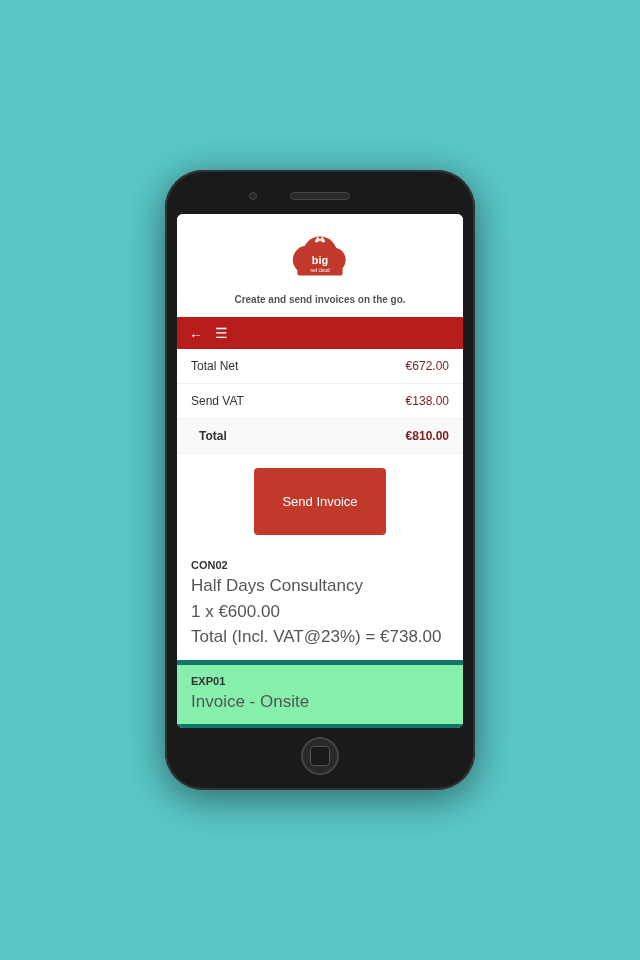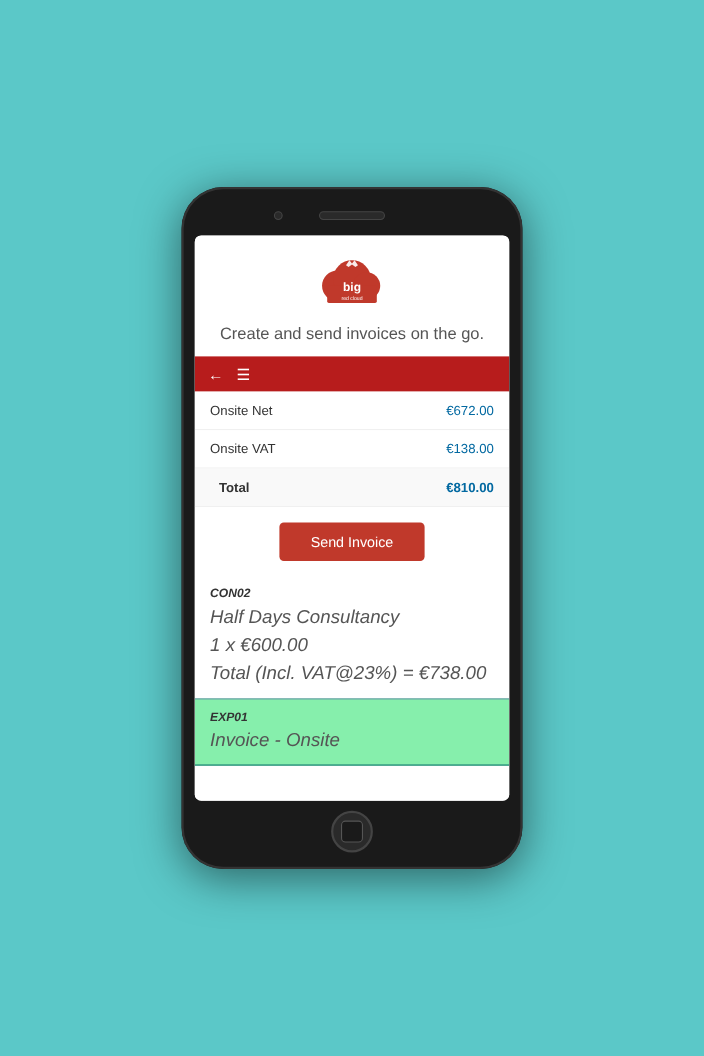--- a/index.html
+++ b/index.html
@@ -110,24 +110,25 @@
       align-items: center;
     }
 
     .logo-cloud {
       width: 70px;
       height: 55px;
       margin-bottom: 8px;
     }
 
     .tagline {
-      font-size: 15px;
+      font-size: 10px;
       color: #555;
       text-align: center;
       line-height: 1.4;
+      font-weight: bold;
     }
 
     .nav-bar {
       background: #b71c1c;
       padding: 8px 12px;
       display: flex;
       align-items: center;
       gap: 12px;
       flex-shrink: 0;
     }
@@ -152,52 +153,51 @@
       font-size: 12px;
       color: #333;
     }
 
     .summary-row.total-row {
       background: #f9f9f9;
       padding-left: 22px;
     }
 
     .summary-row .amount {
-      color: #0369a1;
+      color: #7f1d1d;
       font-weight: 400;
     }
 
     .summary-row.total-row .label,
     .summary-row.total-row .amount {
       font-weight: 600;
     }
 
     .send-btn-container {
       display: flex;
       justify-content: center;
       padding: 14px;
       background: white;
     }
 
     .send-invoice-btn {
       background: #c0392b;
       color: white;
       border: none;
       border-radius: 4px;
-      padding: 10px 28px;
+      padding: 26px 28px;
       font-size: 13px;
       cursor: pointer;
       font-weight: 500;
     }
 
     .line-item {
       padding: 10px 14px;
-      border-bottom: 1px solid #0f766e;
-      background: white;
-      font-style: italic;
+      border-bottom: 5px solid #0f766e;
+      background: white;
     }
 
     .line-item-code {
       font-size: 11px;
       color: #333;
       font-weight: 600;
       margin-bottom: 2px;
     }
 
     .line-item-desc {
@@ -243,26 +243,26 @@
       </div>
 
       <div class="nav-bar">
         <span class="nav-icon">←</span>
         <span class="nav-icon">☰</span>
       </div>
 
       <div class="invoice-content">
 
         <div class="summary-row">
-          <span class="label">Onsite Net</span>
+          <span class="label">Total Net</span>
           <span class="amount">€672.00</span>
         </div>
 
         <div class="summary-row">
-          <span class="label">Onsite VAT</span>
+          <span class="label">Send VAT</span>
           <span class="amount">€138.00</span>
         </div>
 
         <div class="summary-row total-row">
           <span class="label">Total</span>
           <span class="amount">€810.00</span>
         </div>
 
         <div class="send-btn-container">
           <button class="send-invoice-btn">Send Invoice</button>

